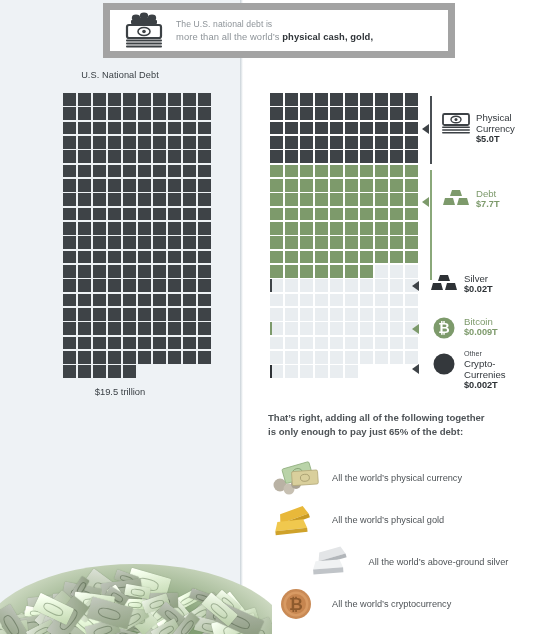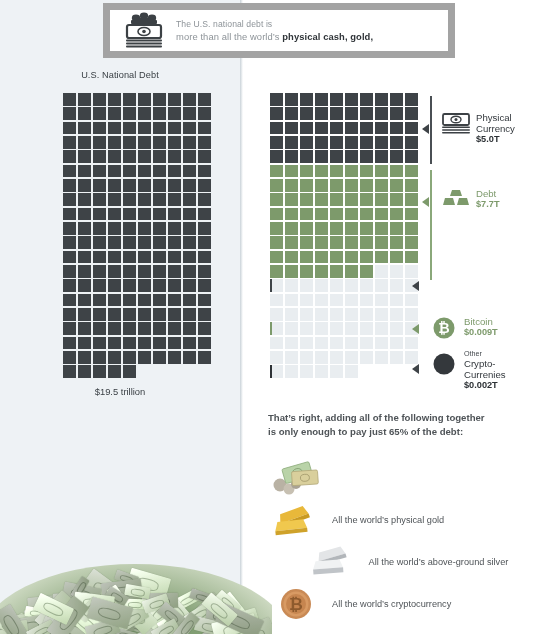--- a/index.html
+++ b/index.html
@@ -685,20 +685,33 @@
         <polygon points="4,10 12,10 14,17 2,17" fill="#7d9a6b"></polygon>
         <polygon points="18,10 26,10 28,17 16,17" fill="#7d9a6b"></polygon>
       </svg>
     </div>
     <div class="legend-text">
       <div class="legend-name green">Debt</div>
       <div class="legend-val green">$7.7T</div>
     </div>
   </div>
 
+  <div class="legend-item" style="left:428px; top:273px;">
+    <div class="legend-icon">
+      <svg width="30" height="20" viewBox="0 0 30 20">
+        <polygon points="11,2 19,2 21,8 9,8" fill="#2e3236"></polygon>
+        <polygon points="4,10 12,10 14,17 2,17" fill="#2e3236"></polygon>
+        <polygon points="18,10 26,10 28,17 16,17" fill="#2e3236"></polygon>
+      </svg>
+    </div>
+    <div class="legend-text">
+      <div class="legend-name">Silver</div>
+      <div class="legend-val">$0.02T</div>
+    </div>
+  </div>
 
   <div class="legend-item" style="left:428px; top:316px;">
     <div class="legend-icon">
       <svg width="24" height="24" viewBox="0 0 24 24">
         <circle cx="12" cy="12" r="10.5" fill="#7d9a6b"></circle>
         <text x="12" y="17" text-anchor="middle" font-family="DejaVu Sans, sans-serif" font-size="14" font-weight="bold" fill="#ffffff">₿</text>
       </svg>
     </div>
     <div class="legend-text">
       <div class="legend-name green">Bitcoin</div>
@@ -734,20 +747,21 @@
         <g transform="rotate(-16 26 16)">
           <rect x="12" y="6" width="28" height="15" rx="1.5" fill="#b9d3a8" stroke="#8fae7e" stroke-width="0.8"></rect>
           <ellipse cx="26" cy="13.5" rx="5" ry="4" fill="none" stroke="#7f9c70" stroke-width="0.8"></ellipse>
         </g>
         <g transform="rotate(-4 30 20)">
           <rect x="20" y="12" width="26" height="14" rx="1.5" fill="#d9cf9c" stroke="#b3a97a" stroke-width="0.8"></rect>
           <ellipse cx="33" cy="19" rx="4.5" ry="3.5" fill="none" stroke="#a2986b" stroke-width="0.8"></ellipse>
         </g>
       </svg>
     </div>
+    <div class="bullet-label">All the world’s physical currency</div>
   </div>
 
   <div class="bullet" style="top:499px;">
     <div class="bullet-icon">
       <svg width="48" height="34" viewBox="0 0 48 34">
         <g transform="rotate(-20 24 14)">
           <polygon points="10,6 34,6 37,15 7,15" fill="#e8b83a"></polygon>
           <polygon points="7,15 37,15 37,19 7,19" fill="#c99a22"></polygon>
         </g>
         <g transform="rotate(-6 24 24)">

